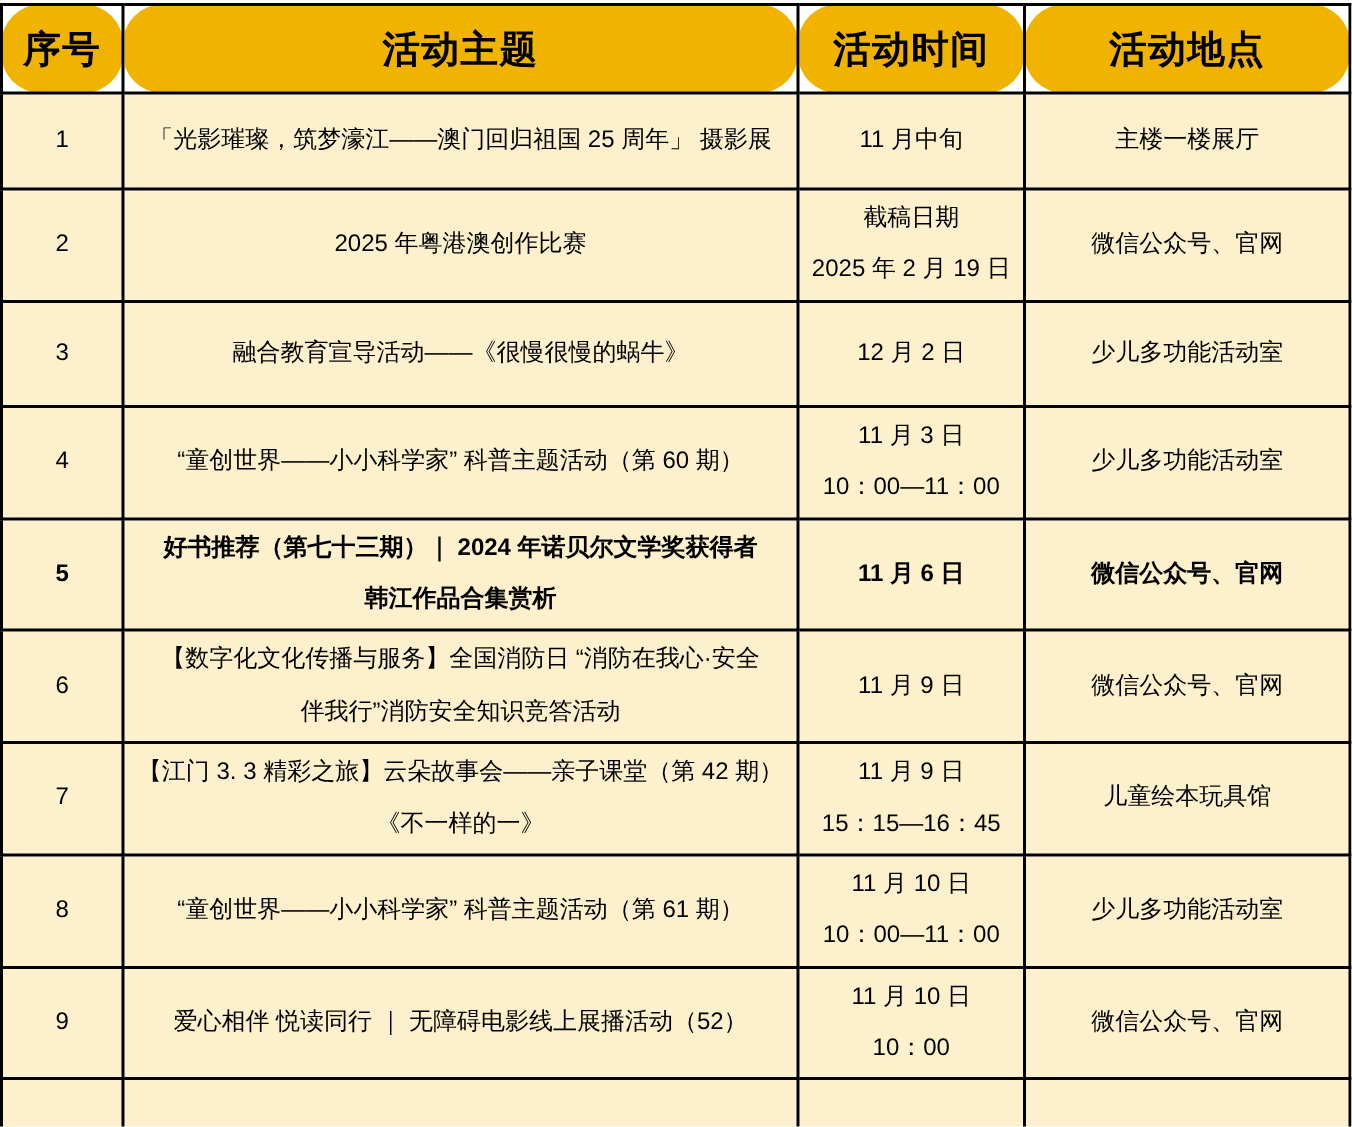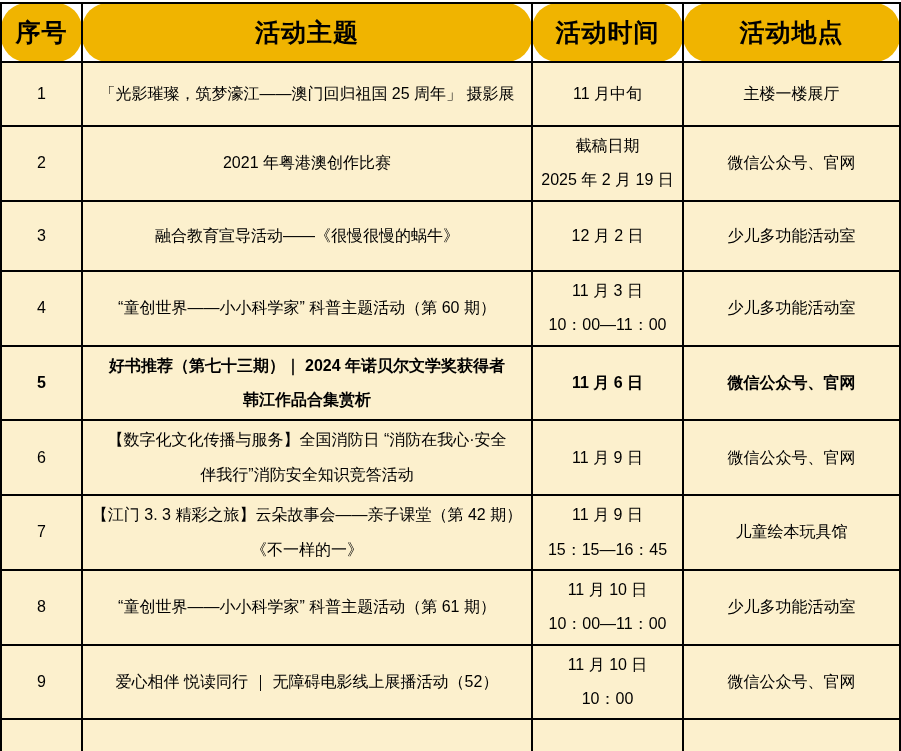--- a/index.html
+++ b/index.html
@@ -82,21 +82,21 @@
   <tbody>
 
   <tr>
     <td>1</td>
     <td>「光影璀璨，筑梦濠江——澳门回归祖国 25 周年」 摄影展</td>
     <td>11 月中旬</td>
     <td>主楼一楼展厅</td>
   </tr>
       <tr>
     <td>2</td>
-    <td>2021 年粤港澳创作比赛</td>
+    <td>2025 年粤港澳创作比赛</td>
     <td>截稿日期
 2025 年 2 月 19 日</td>
     <td>微信公众号、官网</td>
   </tr>
       <tr>
     <td>3</td>
     <td>融合教育宣导活动——《很慢很慢的蜗牛》</td>
     <td>12 月 2 日</td>
     <td>少儿多功能活动室</td>
   </tr>

